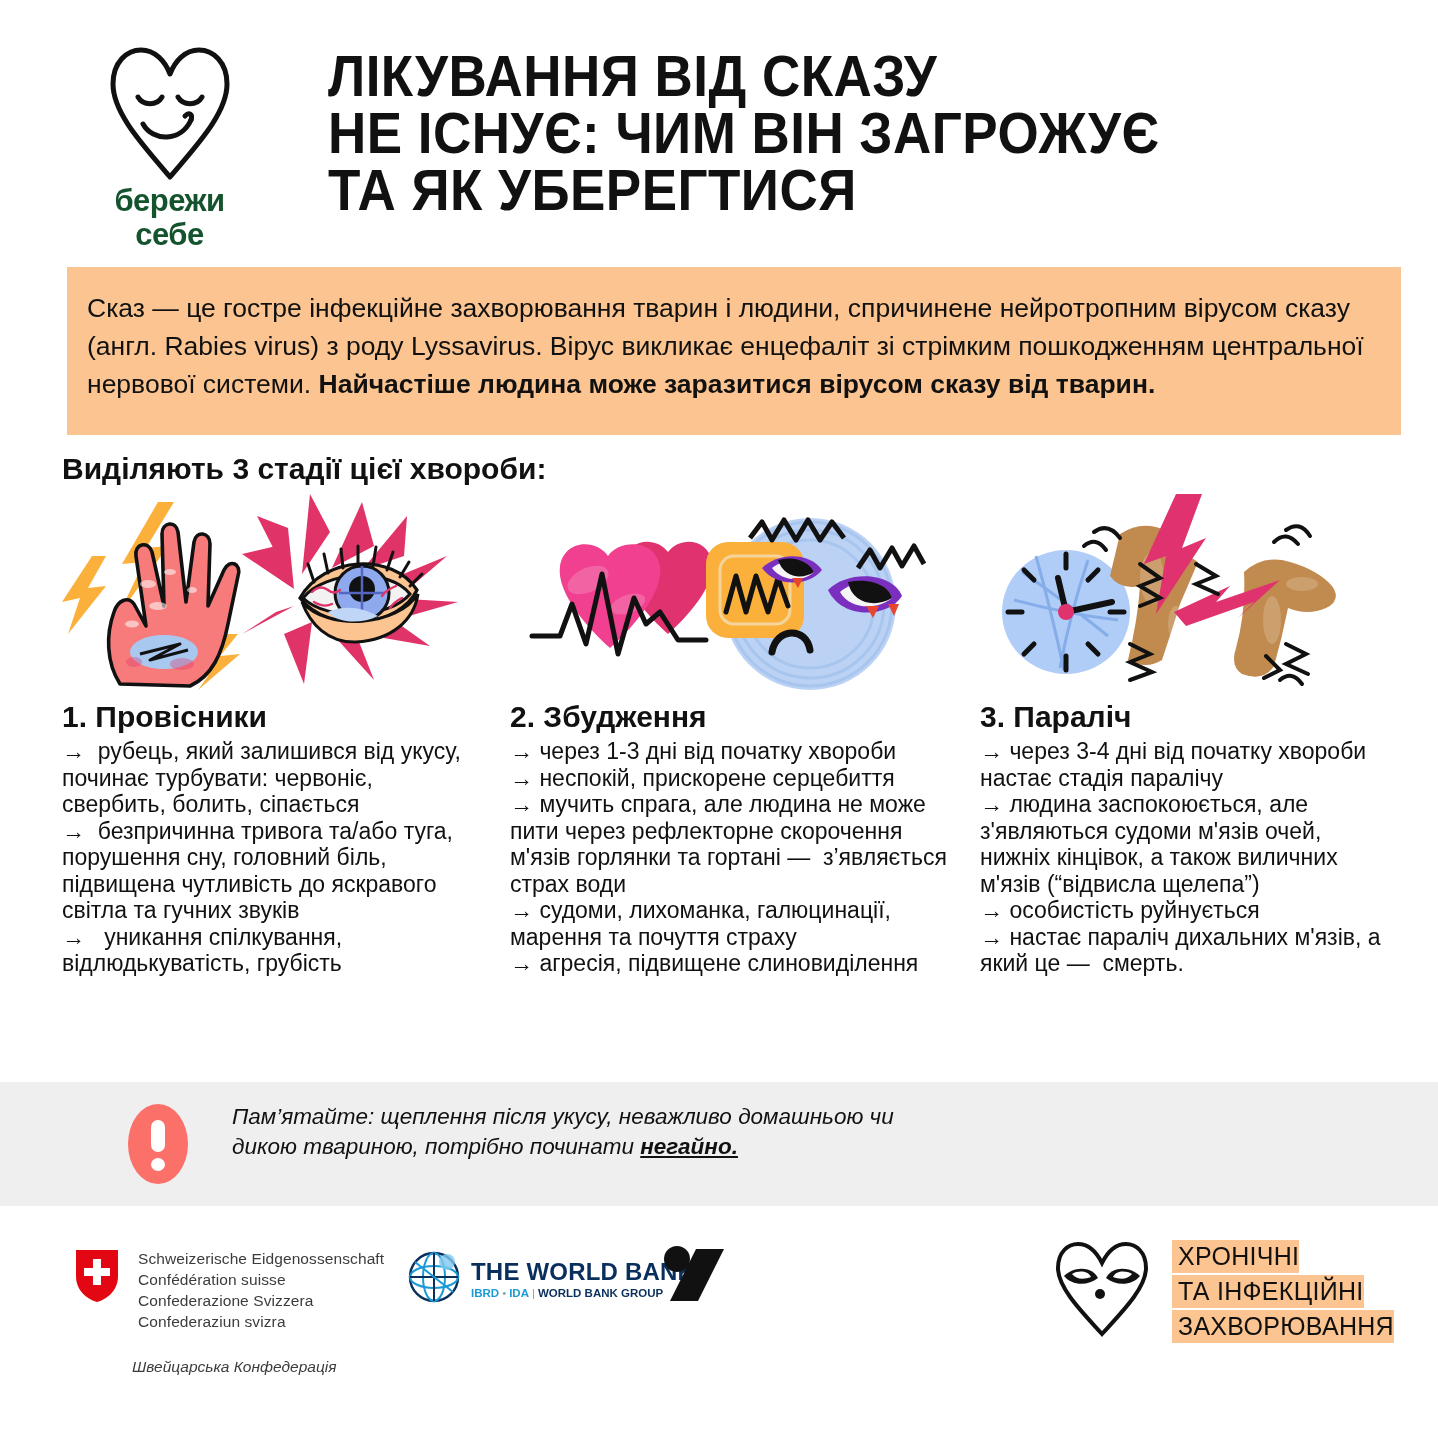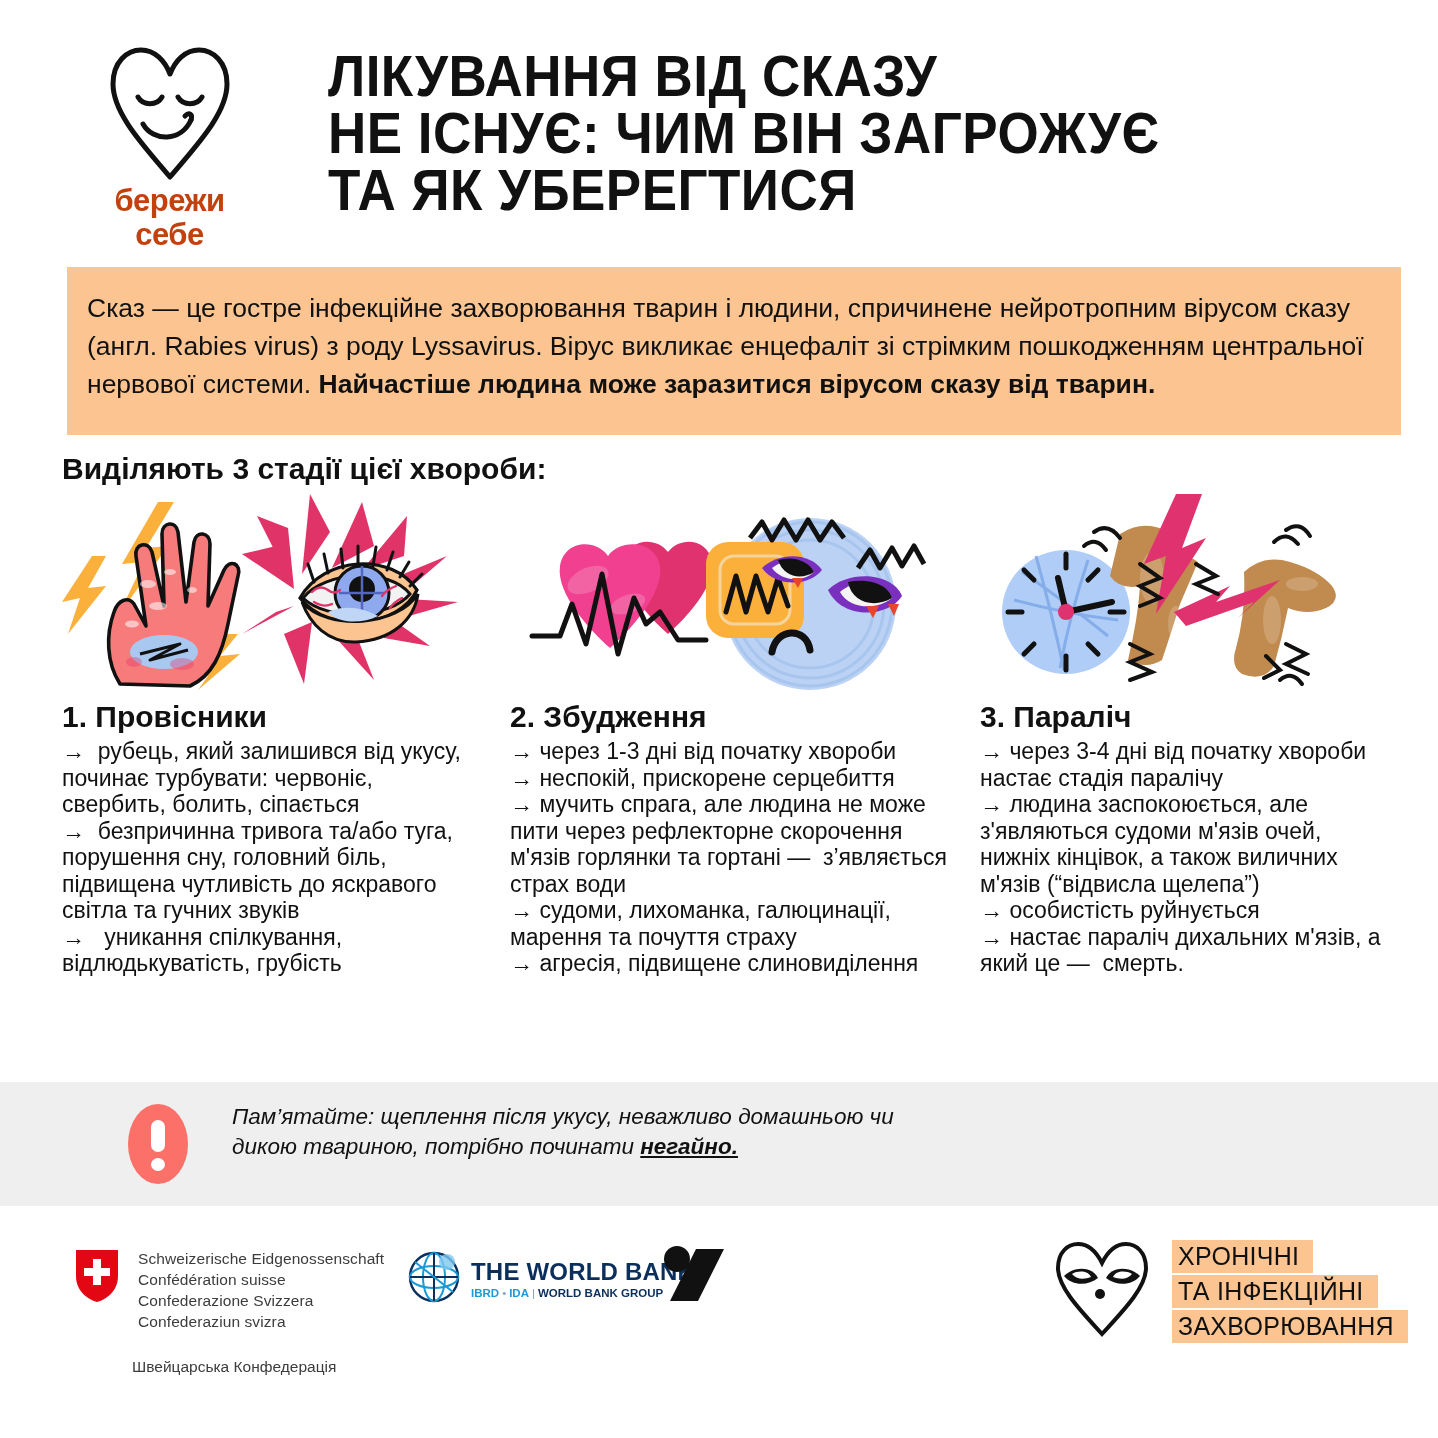--- a/index.html
+++ b/index.html
@@ -14,21 +14,21 @@
   }
   .page{position:relative;width:1438px;height:1438px;}
 
   
   .header{position:absolute;left:0;top:0;width:1438px;height:250px;}
   .brand{position:absolute;left:62px;top:42px;width:215px;text-align:center;}
   .brand svg{display:block;margin:0 auto;}
   .brand-name{
     font-family:"Liberation Sans", sans-serif;
     font-weight:700;font-size:31px;line-height:30px;
-    letter-spacing:-0.5px;color:#c2410c;margin-top:4px;
+    letter-spacing:-0.5px;color:#14532d;margin-top:4px;
   }
   .title{
     position:absolute;left:328px;top:48px;width:1040px;
     font-weight:700;font-size:57px;line-height:57px;
     letter-spacing:0.5px;color:#111;
     transform:scaleX(0.93);transform-origin:left top;
   }
   .title div{white-space:nowrap;}
 
   
@@ -94,39 +94,39 @@
   
   .footer{position:absolute;left:12px;top:1206px;width:1438px;height:225px;background:#fff;}
 
   .swiss{position:absolute;left:62px;top:42px;width:330px;}
   .swiss .row{display:flex;align-items:flex-start;}
   .swiss .names{
     margin-left:18px;font-size:15.5px;line-height:21px;color:#3c3c3c;
     font-weight:400;letter-spacing:0.1px;
   }
   .swiss .ua{
-    margin-top:26px;margin-left:58px;font-size:15.5px;color:#3c3c3c;
+    margin-top:26px;margin-left:58px;font-size:15.5px;color:#3c3c3c;font-style:italic;
   }
 
   .wb{position:absolute;left:395px;top:44px;display:flex;align-items:center;}
   .wb-txt{margin-left:10px;}
   .wb-main{font-weight:700;font-size:24px;line-height:25px;color:#0a2f5c;letter-spacing:0.2px;}
   .wb-sub{font-size:11.5px;line-height:14px;margin-top:2px;white-space:nowrap;}
   .wb-sub .a{color:#1a9ad7;font-weight:700;}
   .wb-sub .sep{color:#8aa0b4;font-weight:400;margin:0 3px;}
   .wb-sub .b{color:#0a2f5c;font-weight:700;}
 
   .ylogo{position:absolute;left:650px;top:40px;}
 
   .chronic{position:absolute;left:1038px;top:30px;display:flex;align-items:flex-start;}
   .chronic-txt{margin-left:18px;margin-top:4px;}
   .chronic-txt span{
     display:inline-block;background:#FBC490;color:#111;
     font-size:25px;line-height:30px;font-weight:400;
-    padding:1px 14px 2px 6px;margin-bottom:2px;letter-spacing:0.3px;
+    padding:1px 0 2px 6px;margin-bottom:2px;letter-spacing:0.3px;
   }
 </style>
 </head>
 <body>
 
 <div class="page">
 
   <div class="header">
 
     <div class="brand">

